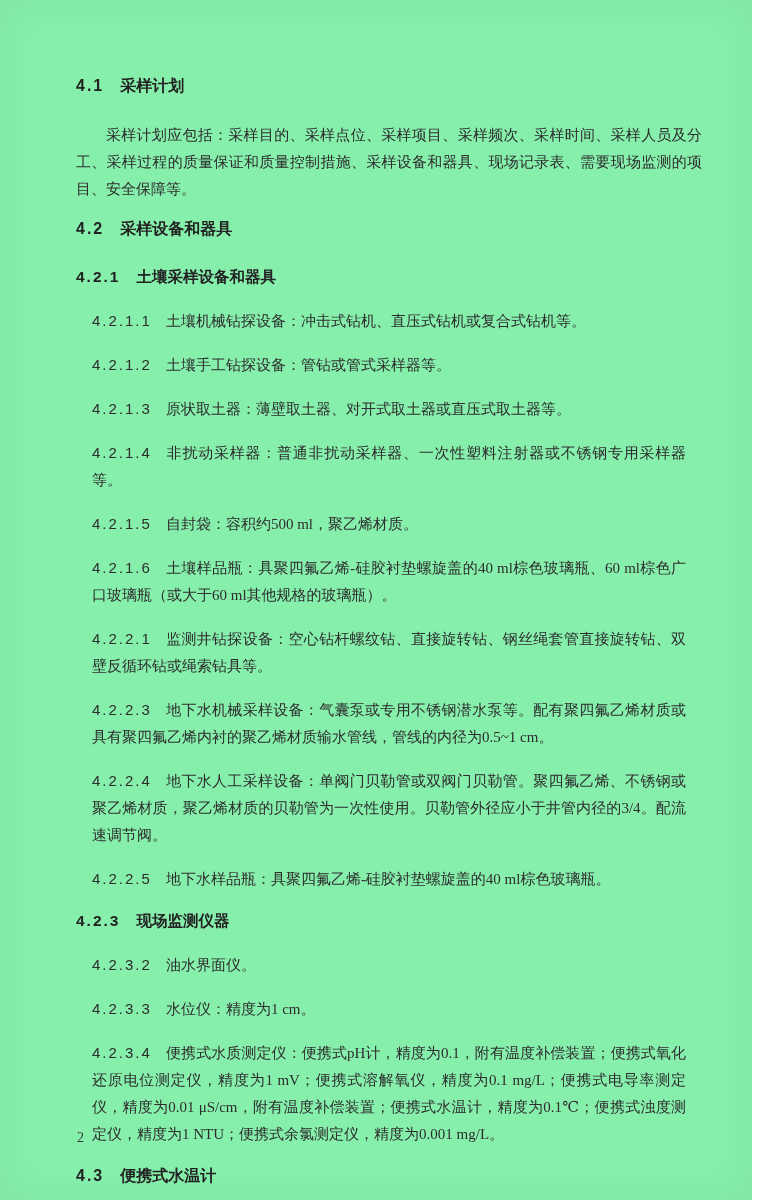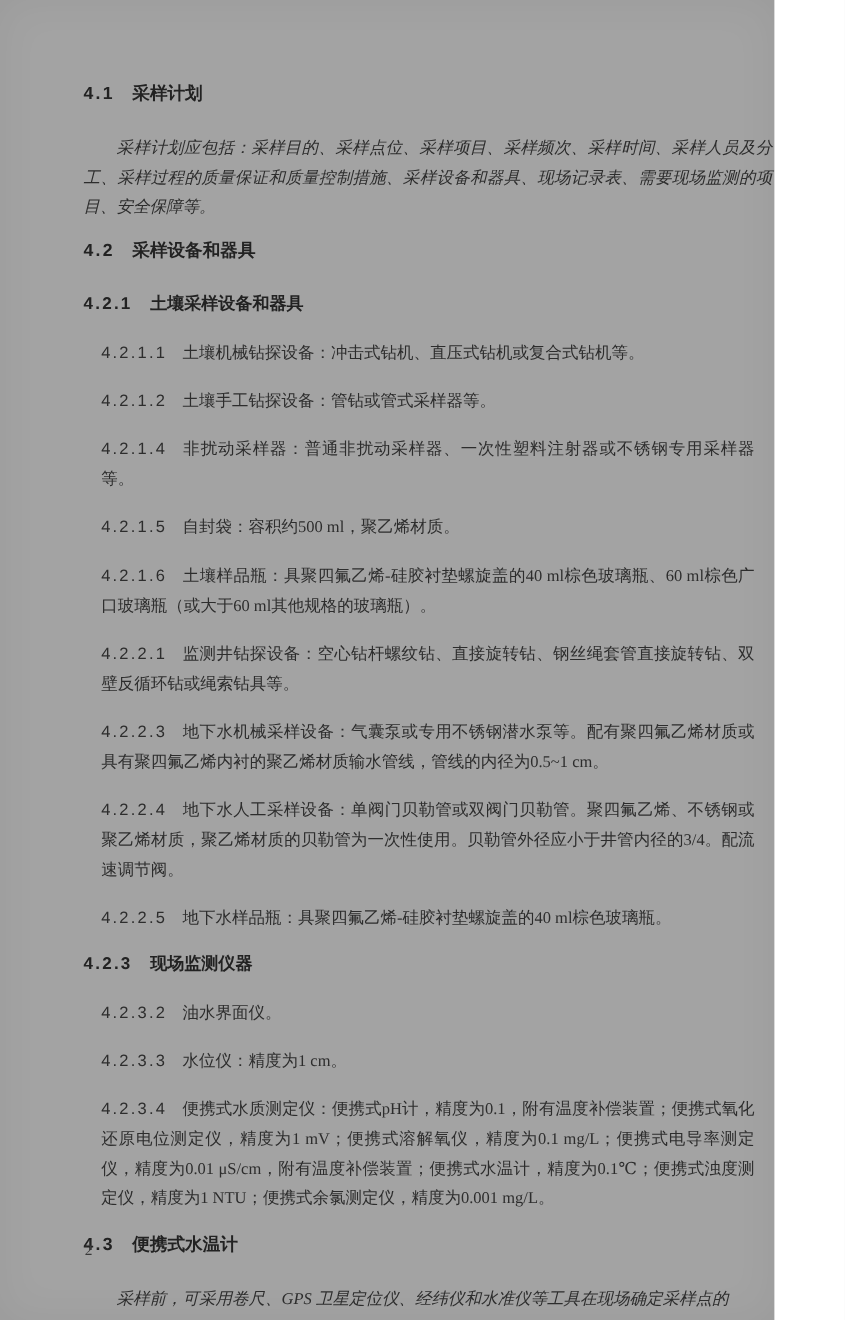--- a/index.html
+++ b/index.html
@@ -4,24 +4,25 @@
 <style>
   html, body {
     margin: 0;
     padding: 0;
     background: #ffffff;
   }
   .page {
     position: relative;
     width: 704px;
     height: 1200px;
-    background: #a3a3a3;
+    background: #86efac;
     overflow: hidden;
     box-shadow: inset 0 0 40px rgba(0,0,0,0.05);
     font-family: "Liberation Serif", "DejaVu Serif", serif;
+    padding-left: 48px;
   }
   .content {
     position: absolute;
     top: 0;
     left: 0;
     width: 768px;
     box-sizing: border-box;
     padding: 74px 66px 0 76px;
     color: #2d2d2d;
     font-size: 15px;
@@ -46,21 +47,20 @@
   .content .h1:first-child {
     margin-top: 0;
   }
   .h1 .num, .h2 .num {
     letter-spacing: 2px;
     margin-right: 16px;
   }
   .para {
     margin: 0 0 6px 0;
     text-indent: 2em;
-    font-style: italic;
   }
   .item {
     margin: 16px;
   }
   .item .num {
     font-family: "Liberation Sans", "DejaVu Sans", sans-serif;
     letter-spacing: 2px;
     padding-right: 14px;
     white-space: nowrap;
   }
@@ -77,20 +77,21 @@
 <body>
 
 <div class="page">
   <div class="content">
       <div class="h1"><span class="num">4.1</span><span class="title">采样计划</span></div>
       <p class="para">采样计划应包括：采样目的、采样点位、采样项目、采样频次、采样时间、采样人员及分工、采样过程的质量保证和质量控制措施、采样设备和器具、现场记录表、需要现场监测的项目、安全保障等。</p>
       <div class="h1"><span class="num">4.2</span><span class="title">采样设备和器具</span></div>
       <div class="h2"><span class="num">4.2.1</span><span class="title">土壤采样设备和器具</span></div>
       <p class="item"><span class="num">4.2.1.1</span><span class="itext">土壤机械钻探设备：冲击式钻机、直压式钻机或复合式钻机等。</span></p>
       <p class="item"><span class="num">4.2.1.2</span><span class="itext">土壤手工钻探设备：管钻或管式采样器等。</span></p>
+      <p class="item"><span class="num">4.2.1.3</span><span class="itext">原状取土器：薄壁取土器、对开式取土器或直压式取土器等。</span></p>
       <p class="item"><span class="num">4.2.1.4</span><span class="itext">非扰动采样器：普通非扰动采样器、一次性塑料注射器或不锈钢专用采样器等。</span></p>
       <p class="item"><span class="num">4.2.1.5</span><span class="itext">自封袋：容积约500 ml，聚乙烯材质。</span></p>
       <p class="item"><span class="num">4.2.1.6</span><span class="itext">土壤样品瓶：具聚四氟乙烯-硅胶衬垫螺旋盖的40 ml棕色玻璃瓶、60 ml棕色广口玻璃瓶（或大于60 ml其他规格的玻璃瓶）。</span></p>
       <p class="item"><span class="num">4.2.2.1</span><span class="itext">监测井钻探设备：空心钻杆螺纹钻、直接旋转钻、钢丝绳套管直接旋转钻、双壁反循环钻或绳索钻具等。</span></p>
       <p class="item"><span class="num">4.2.2.3</span><span class="itext">地下水机械采样设备：气囊泵或专用不锈钢潜水泵等。配有聚四氟乙烯材质或具有聚四氟乙烯内衬的聚乙烯材质输水管线，管线的内径为0.5~1 cm。</span></p>
       <p class="item"><span class="num">4.2.2.4</span><span class="itext">地下水人工采样设备：单阀门贝勒管或双阀门贝勒管。聚四氟乙烯、不锈钢或聚乙烯材质，聚乙烯材质的贝勒管为一次性使用。贝勒管外径应小于井管内径的3/4。配流速调节阀。</span></p>
       <p class="item"><span class="num">4.2.2.5</span><span class="itext">地下水样品瓶：具聚四氟乙烯-硅胶衬垫螺旋盖的40 ml棕色玻璃瓶。</span></p>
       <div class="h2"><span class="num">4.2.3</span><span class="title">现场监测仪器</span></div>
       <p class="item"><span class="num">4.2.3.2</span><span class="itext">油水界面仪。</span></p>
       <p class="item"><span class="num">4.2.3.3</span><span class="itext">水位仪：精度为1 cm。</span></p>

